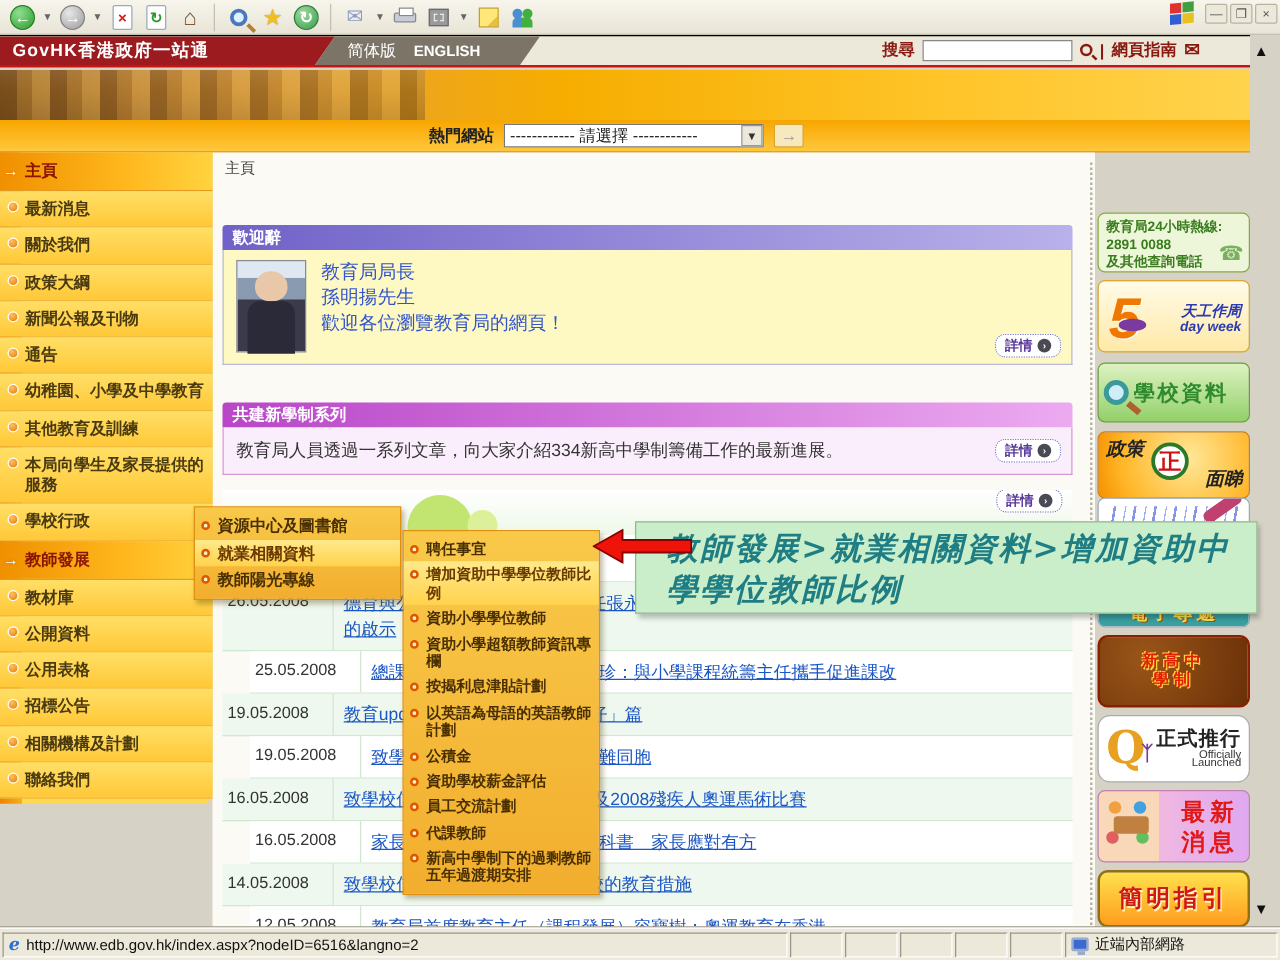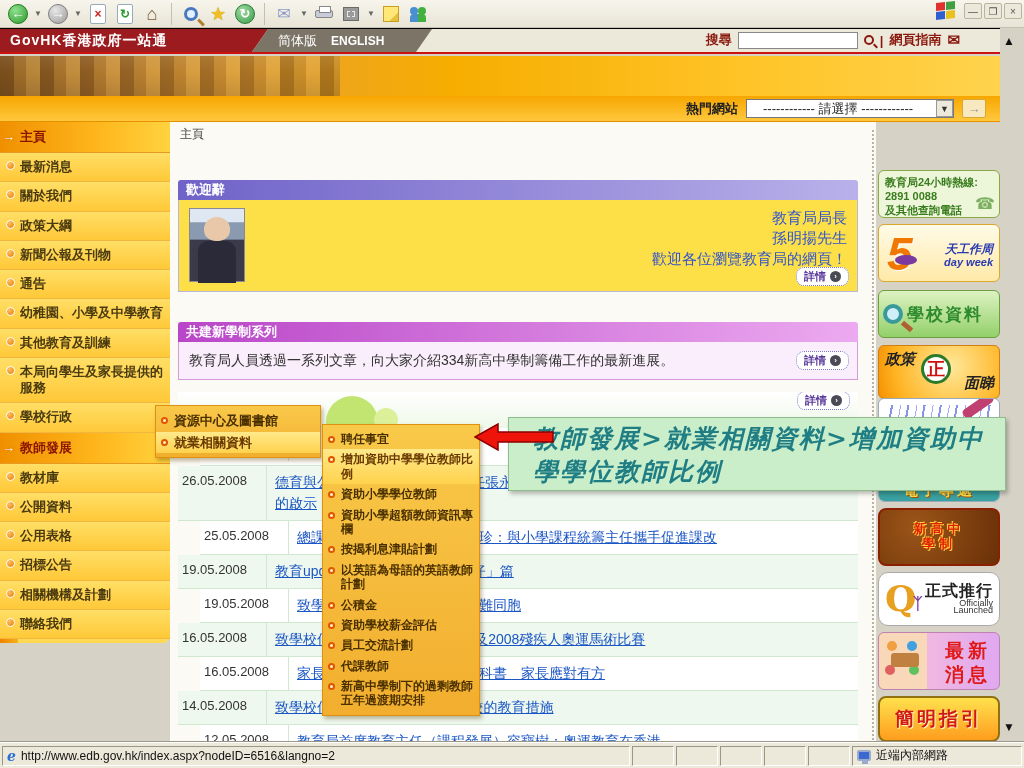--- a/index.html
+++ b/index.html
@@ -66,24 +66,24 @@
   .scroll-up { position:absolute; left:1003px; top:34px; font-size:12px; color:#111; cursor:pointer; }
   .scroll-down { position:absolute; left:1003px; top:720px; font-size:12px; color:#111; cursor:pointer; }
 
   
   .banner { position:absolute; top:56px; left:0; width:1000px; height:40px;
     background:linear-gradient(90deg,#8a5a20 0%,#c08030 12%,#e8a030 25%,#f6ad00 45%,#ffc428 75%,#ffd34d 100%); }
   .banner .crowd { position:absolute; left:0; top:0; width:340px; height:40px; opacity:.5;
     background:repeating-linear-gradient(90deg,#6a4418 0 14px,#a87830 14px 26px,#d8a850 26px 40px),
                linear-gradient(#fff2,#0003); background-blend-mode:overlay; }
   .hotstrip { position:absolute; top:96px; left:0; width:1000px; height:26px;
-    background:linear-gradient(#f7a600,#ffc83d); display:flex; align-items:center; justify-content:flex-end; gap:8px; padding-right:14px;
+    background:linear-gradient(#f7a600,#ffc83d); display:flex; align-items:center; justify-content:center; gap:8px; padding-right:14px;
     border-bottom:1px solid #e89000; }
   .hot-label { font-size:13px; font-weight:bold; color:#222; }
-  .hot-select { width:208px; height:19px; background:#fff; border:1px solid #777; display:flex; align-items:center; justify-content:space-between; font-size:13px; color:#222; padding-left:16px; }
+  .hot-select { width:208px; height:19px; background:#fff; border:1px solid #777; display:flex; align-items:center; justify-content:space-between; font-size:13px; color:#222; padding-left:4px; }
   .hot-select .arrowbox { width:17px; height:17px; background:#ece8da; border:1px solid #999; font-size:9px; color:#333; display:flex; align-items:center; justify-content:center; }
   .hot-go { width:24px; height:19px; background:#f8e8c0; border:1px solid #d8a830; color:#999; font-size:13px; font-weight:bold; display:flex; align-items:center; justify-content:center; border-radius:2px; }
 
   
   .sidebar { position:absolute; left:0; top:122px; width:170px; background:linear-gradient(90deg,#f08200,#f8b018 18px,#ffd952 18px); border-radius:0 0 8px 0; padding-bottom:4px; }
   .side-item { position:relative; display:flex; align-items:flex-start; gap:6px; padding:6px 4px 6px 20px;
     background:linear-gradient(#ffdf66,#ffc838); border-bottom:1px solid #f0b840;
     font-size:13px; font-weight:bold; color:#4a3a10; line-height:1.25; cursor:pointer; }
   .side-item .bullet { position:absolute; left:6px; top:8px; width:9px; height:9px; border-radius:50%;
     background:radial-gradient(circle at 35% 30%,#ffc060,#e87800); border:1px solid #fff; }
@@ -92,21 +92,21 @@
   .side-arrow { position:absolute; left:2px; top:7px; color:#fff; font-size:13px; font-weight:bold; text-shadow:0 0 2px #c05000; }
 
   
   .content-bg { position:absolute; left:170px; top:122px; width:706px; height:620px; background:#fbfaf4; }
   .breadcrumb { position:absolute; left:180px; top:126px; font-size:12px; color:#444; }
 
   .panel { position:absolute; left:178px; width:680px; border-radius:4px; }
   .panel-head { height:20px; color:#fff; font-size:13px; font-weight:bold; display:flex; align-items:center; padding-left:8px; border-radius:3px 3px 0 0; }
   .welcome { top:180px; }
   .welcome .panel-head { background:linear-gradient(90deg,#6f62c8,#b9b1ea); }
-  .welcome-body { position:relative; background:#fde047; border:1px solid #b8b8dc; border-top:none; height:92px; padding:8px 10px 6px 78px;text-align:right; }
+  .welcome-body { position:relative; background:#fef9c3; border:1px solid #b8b8dc; border-top:none; height:92px; padding:8px 10px 6px 78px; }
   .photo { position:absolute; left:10px; top:8px; width:56px; height:74px; border:1px solid #889;
     background:linear-gradient(#dfe8f2 18%,#8a9ab0 19% 42%,#3a3a4a 43% 100%); }
   .photo::before { content:""; position:absolute; left:14px; top:8px; width:26px; height:24px; border-radius:50% 50% 45% 45%; background:#e8c8a8; }
   .photo::after { content:""; position:absolute; left:8px; top:32px; width:38px; height:42px; border-radius:10px 10px 0 0; background:#2a2a38; }
   .welcome-line { font-size:15px; color:#3355cc; line-height:1.35; }
   .more-btn { position:absolute; right:8px; bottom:5px; display:inline-flex; align-items:center; gap:4px;
     border:1px dotted #7a7ac8; background:#fff; border-radius:8px; padding:1px 7px; font-size:11px; font-weight:bold; color:#5a3a9a; cursor:pointer; }
   .more-btn .go { width:11px; height:11px; border-radius:50%; background:#4a4a55; color:#fff; font-size:8px; display:flex; align-items:center; justify-content:center; }
 
   .series { top:322px; }
@@ -502,20 +502,21 @@
       </span>
     </div>
     <div class="badge b-guide">
       <span>簡明指引</span>
     </div>
   </div>
 
   <div class="flyout flyout1">
     <div class="fly-item"><span class="rbullet"></span><span>資源中心及圖書館</span></div>
     <div class="fly-item active"><span class="rbullet"></span><span>就業相關資料</span></div>
+    <div class="fly-item"><span class="rbullet"></span><span>教師陽光專線</span></div>
   </div>
 
   <div class="flyout flyout2">
     <div class="fly-item"><span class="rbullet"></span><span>聘任事宜</span></div>
     <div class="fly-item active"><span class="rbullet"></span><span>增加資助中學學位教師比例</span></div>
     <div class="fly-item"><span class="rbullet"></span><span>資助小學學位教師</span></div>
     <div class="fly-item"><span class="rbullet"></span><span>資助小學超額教師資訊專欄</span></div>
     <div class="fly-item"><span class="rbullet"></span><span>按揭利息津貼計劃</span></div>
     <div class="fly-item"><span class="rbullet"></span><span>以英語為母語的英語教師計劃</span></div>
     <div class="fly-item"><span class="rbullet"></span><span>公積金</span></div>

